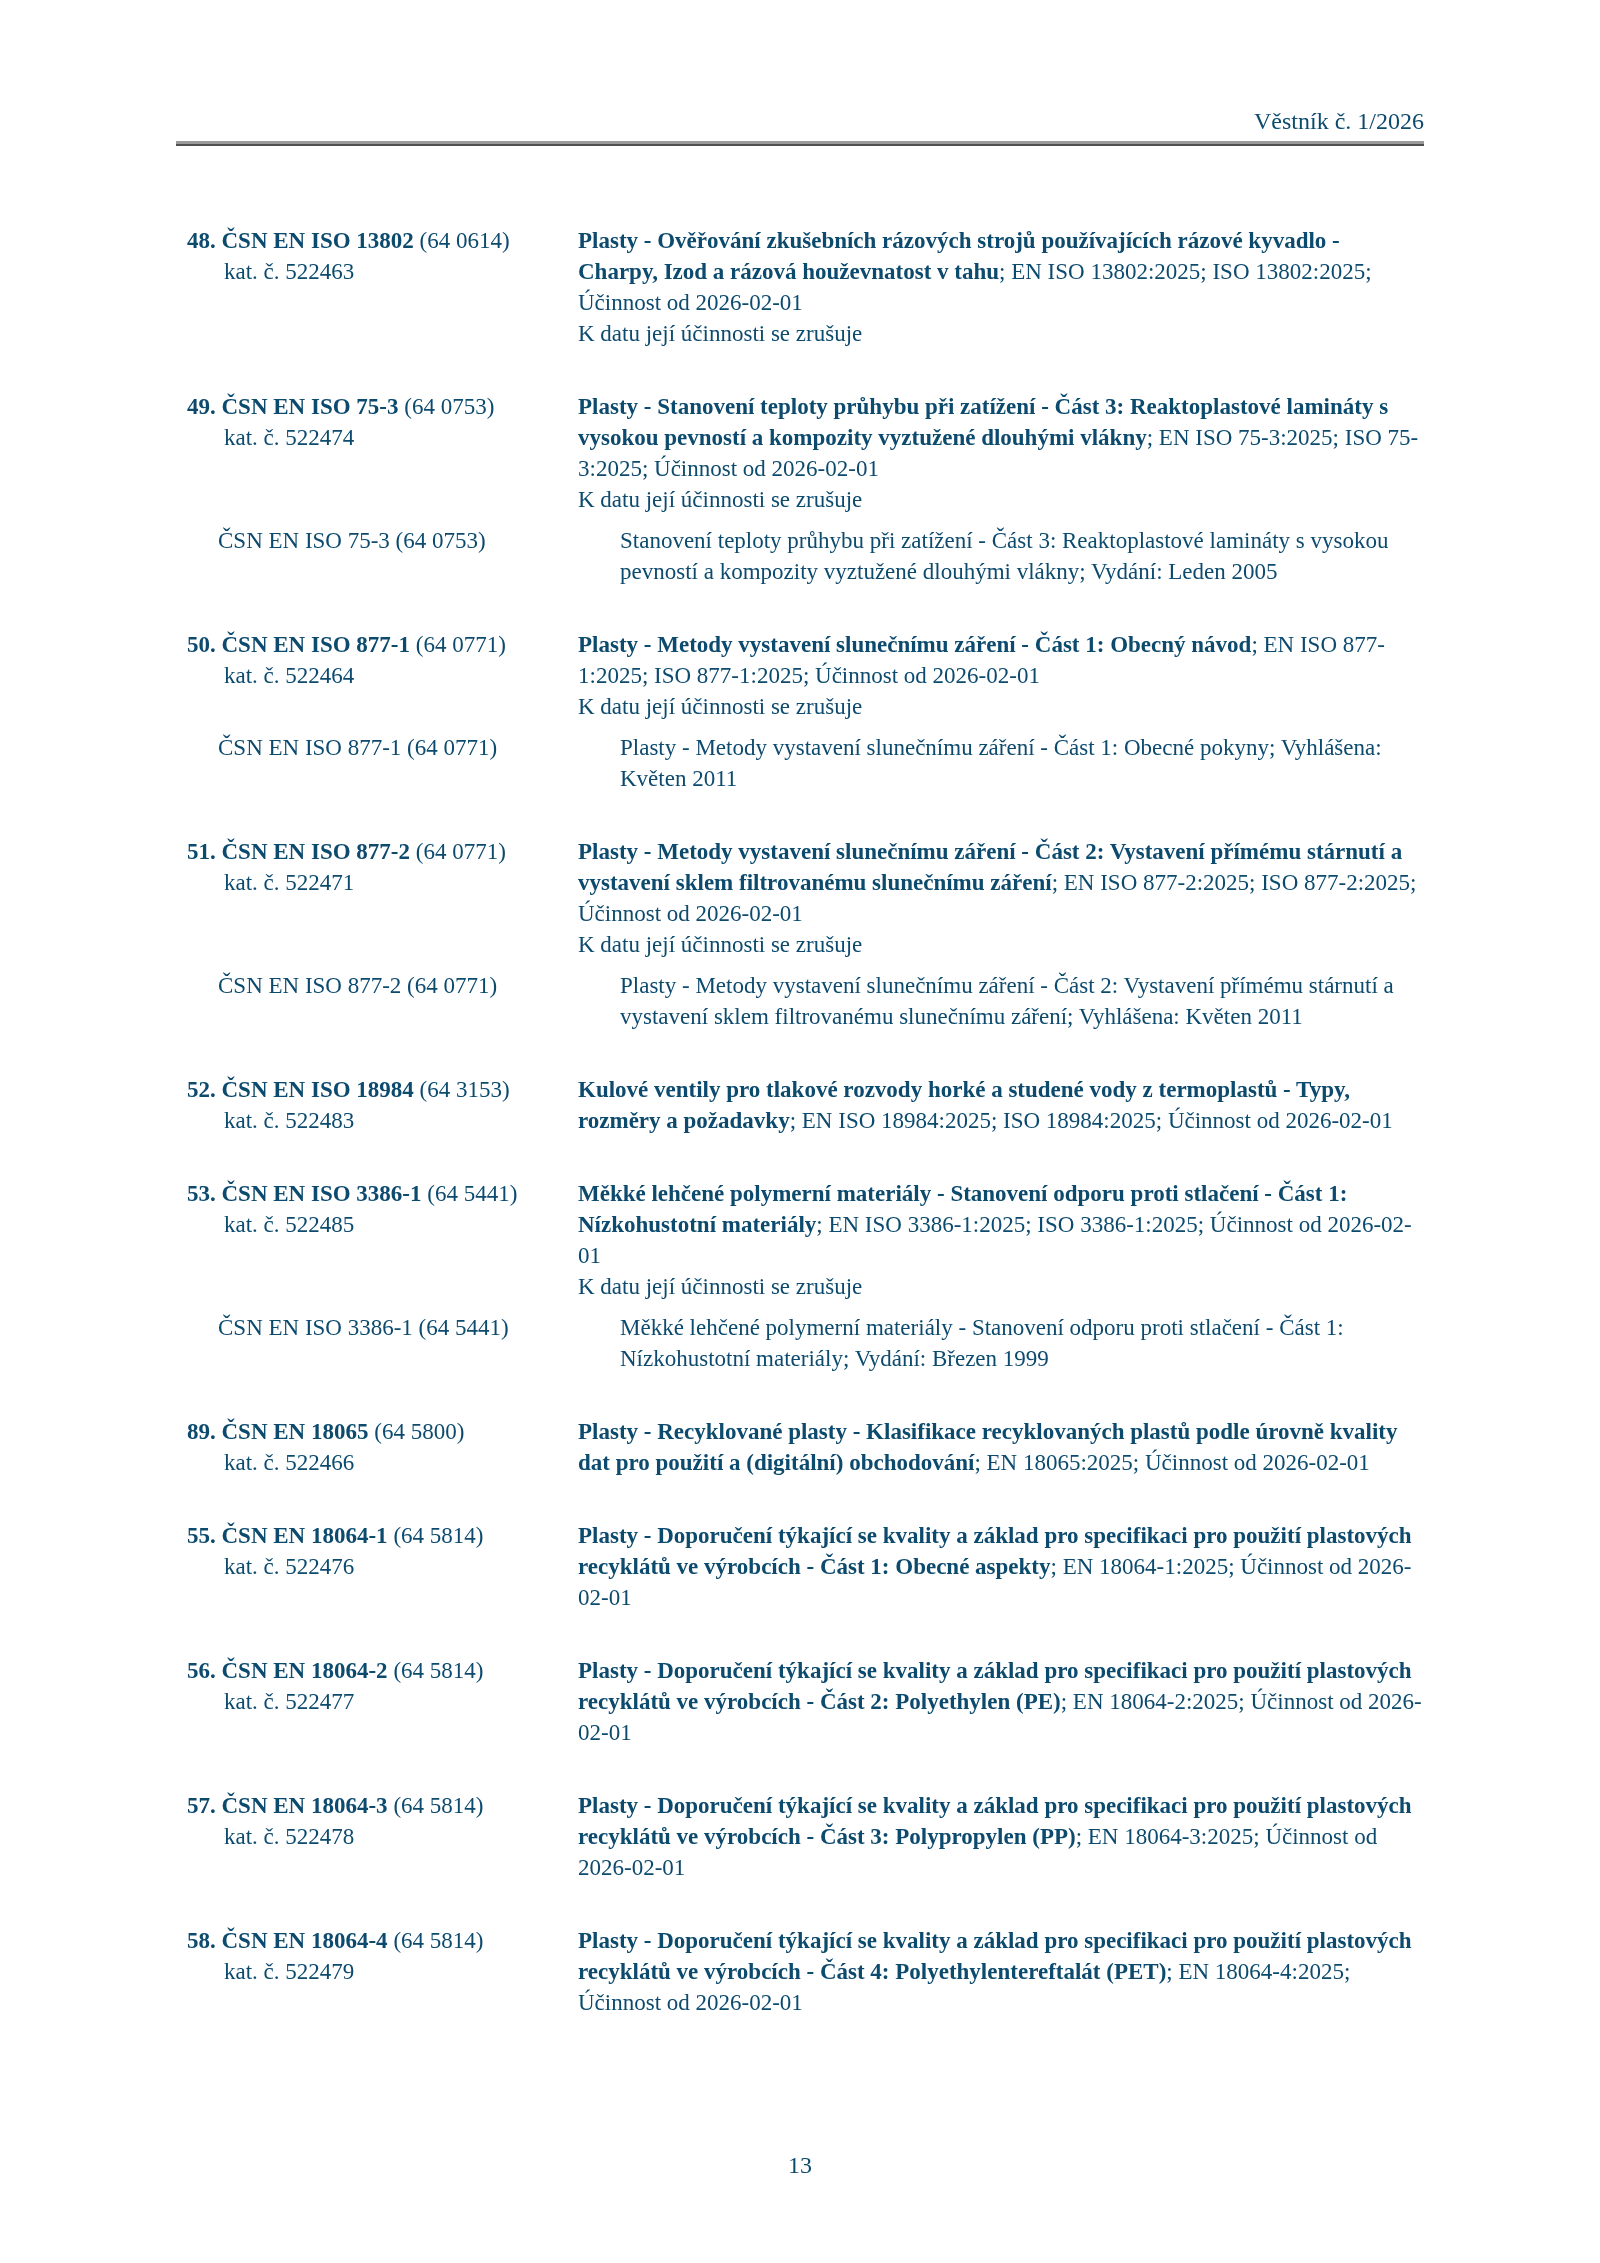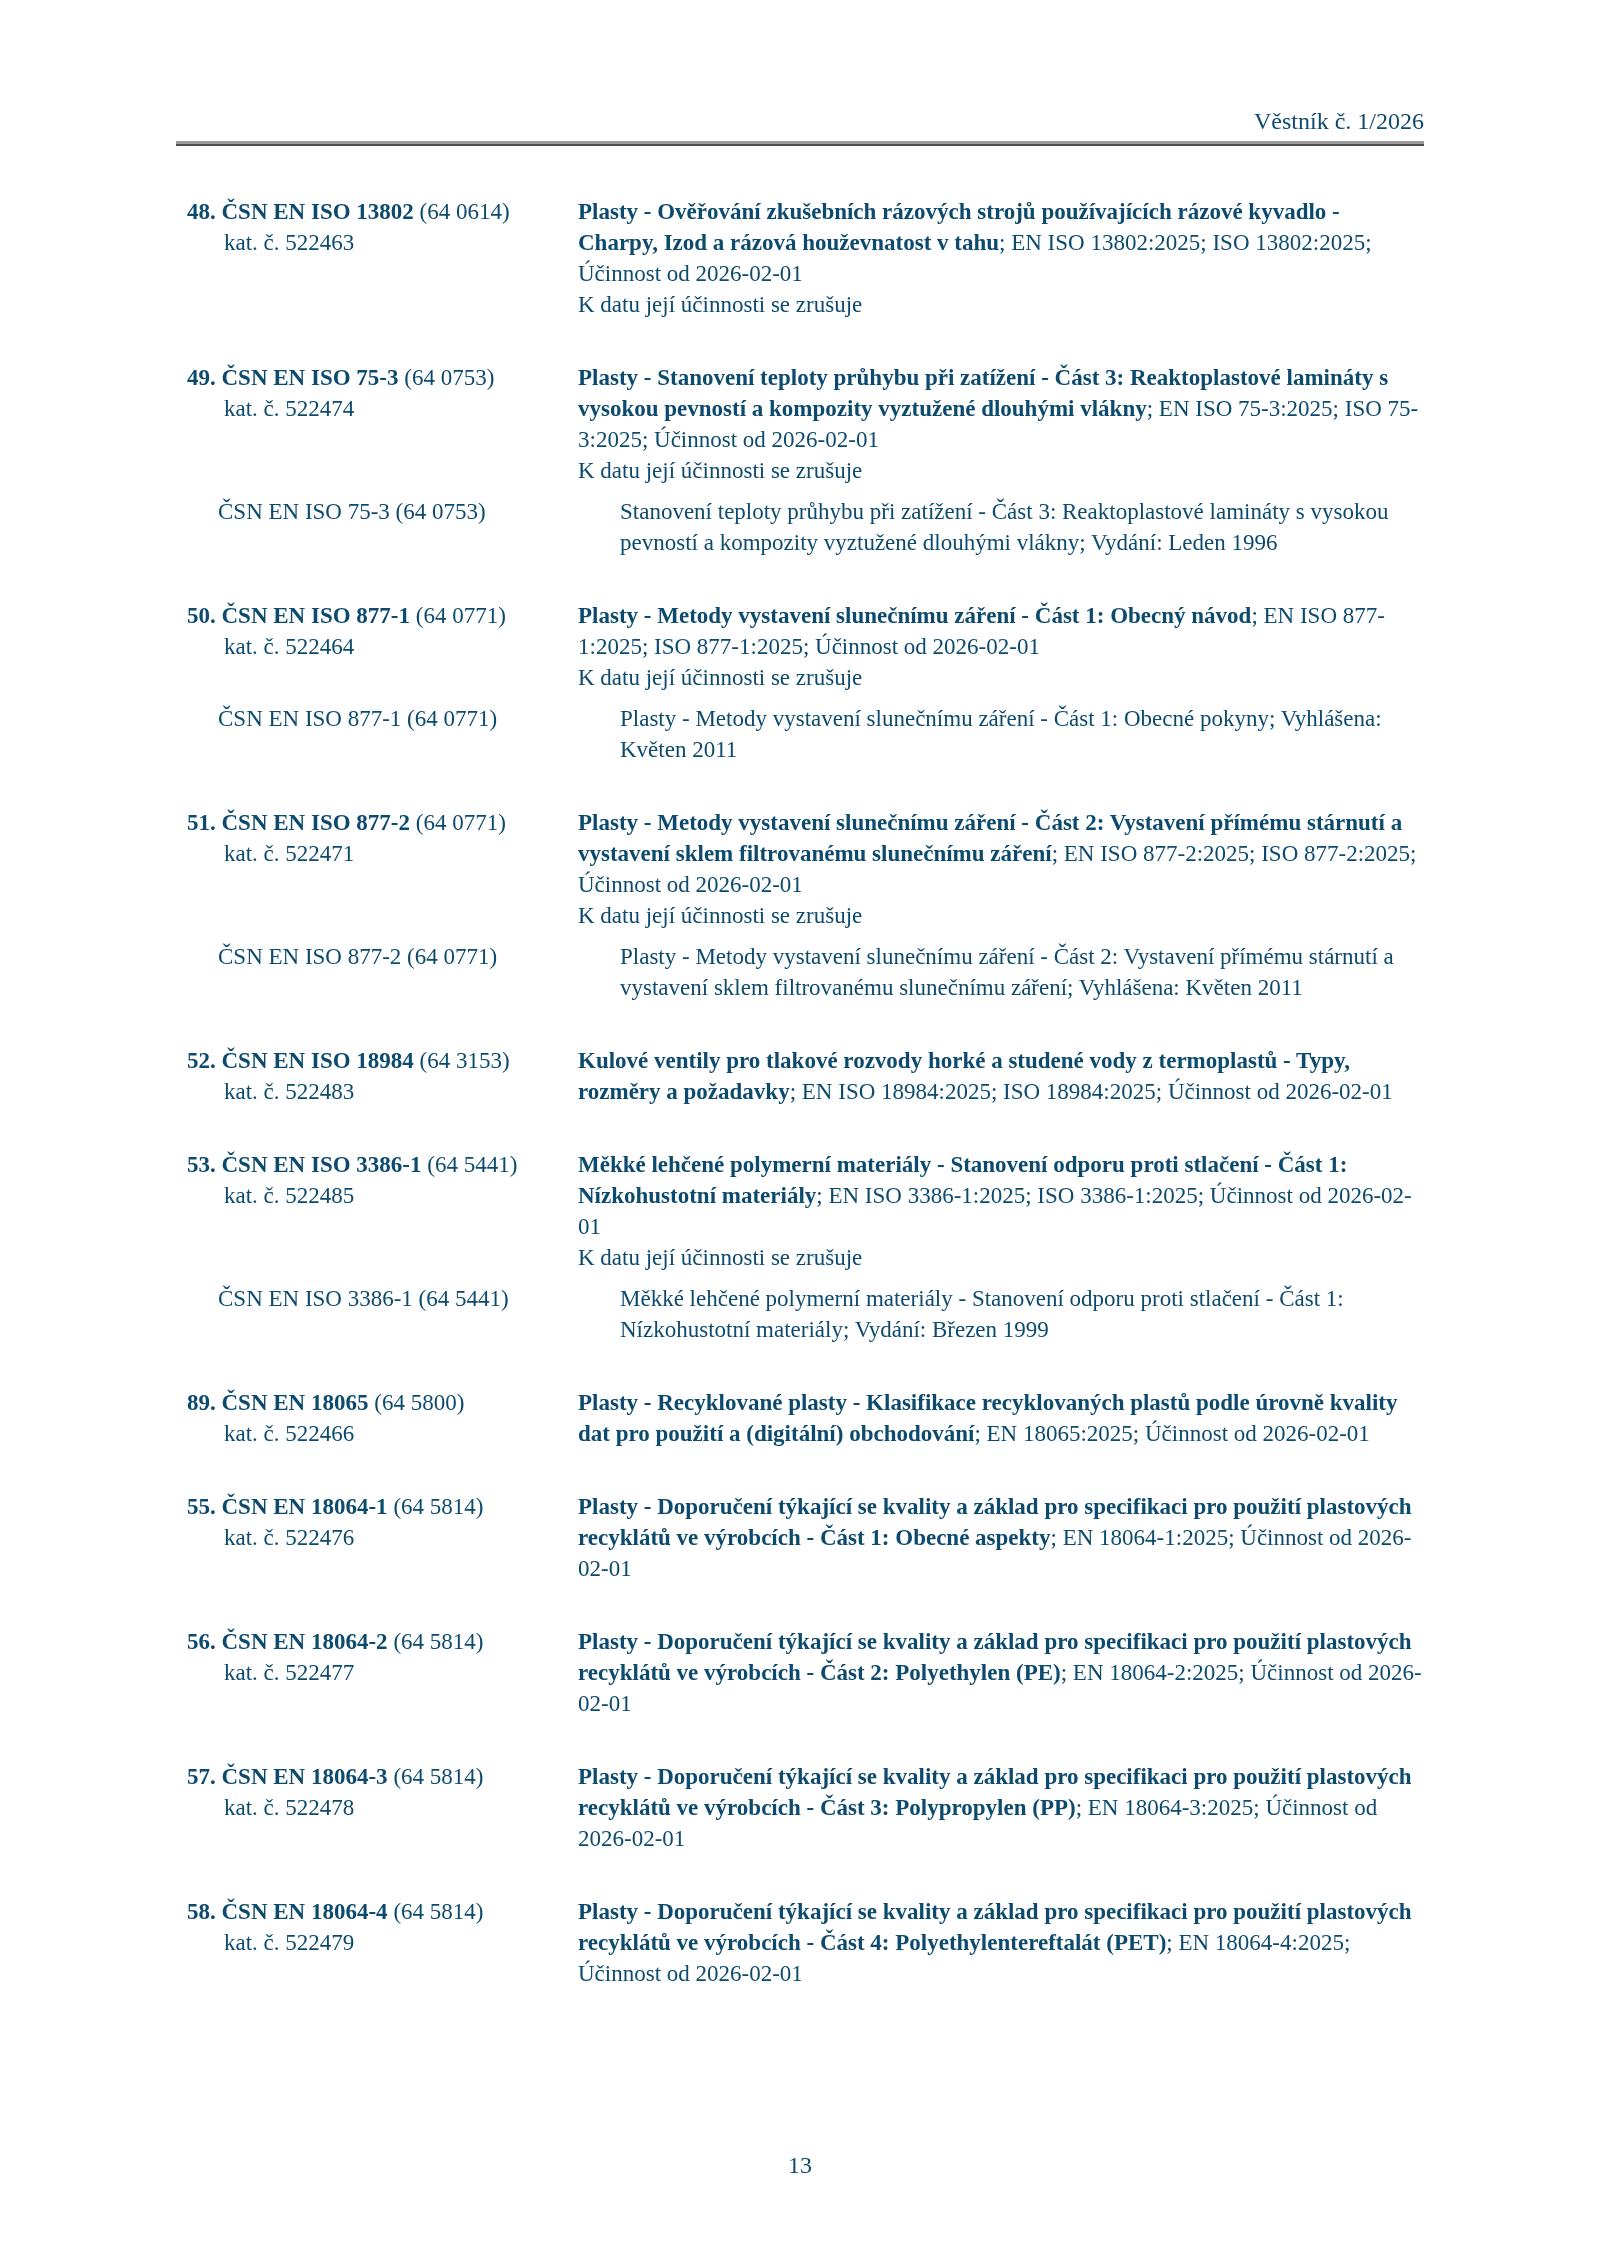--- a/index.html
+++ b/index.html
@@ -31,21 +31,21 @@
     background: #9a9a9a;
     border-bottom: 2px solid #4f4f4f;
   }
   .content {
     position: absolute;
     top: 196px;
     left: 176px;
     width: 1248px;
   }
   .entry { margin-bottom: 42px; }
-  .row { display: flex; align-items: flex-start; }
+  .row { display: flex; align-items: flex-start; margin-top: 29px; }
   .col-left { flex: 0 0 402px; width: 402px; }
   .col-right { flex: 1 1 auto; min-width: 0; }
   .id-line { padding-left: 11px; }
   .num { font-weight: bold; display: inline-block; min-width: 27px; }
   .std-id { font-weight: bold; }
   .kat { padding-left: 48px; }
   .title-bold { font-weight: bold; }
   .entry-sub { margin-top: 10px; }
   .sub-id { padding-left: 42px; }
   .footer {
@@ -94,21 +94,21 @@
           </div>
           <div class="kat">kat. č. 522474</div>
         </div>
         <div class="col-right">
           <div class="desc"><span class="title-bold">Plasty - Stanovení teploty průhybu při zatížení - Část 3: Reaktoplastové lamináty s vysokou pevností a kompozity vyztužené dlouhými vlákny</span><span class="refs">; EN ISO 75-3:2025; ISO 75-3:2025; Účinnost od 2026-02-01</span></div>
           <div class="note">K datu její účinnosti se zrušuje</div>
         </div>
       </div>
       <div class="row entry-sub">
         <div class="col-left sub-id">ČSN EN ISO 75-3 (64 0753)</div>
-        <div class="col-right">Stanovení teploty průhybu při zatížení - Část 3: Reaktoplastové lamináty s vysokou pevností a kompozity vyztužené dlouhými vlákny; Vydání: Leden 1996</div>
+        <div class="col-right">Stanovení teploty průhybu při zatížení - Část 3: Reaktoplastové lamináty s vysokou pevností a kompozity vyztužené dlouhými vlákny; Vydání: Leden 2005</div>
       </div>
     </div>
 
     <div class="entry">
       <div class="row">
         <div class="col-left">
           <div class="id-line">
             <span class="num">50.</span>
             <span class="std-id">ČSN EN ISO 877-1</span>
             <span class="code">(64 0771)</span>

